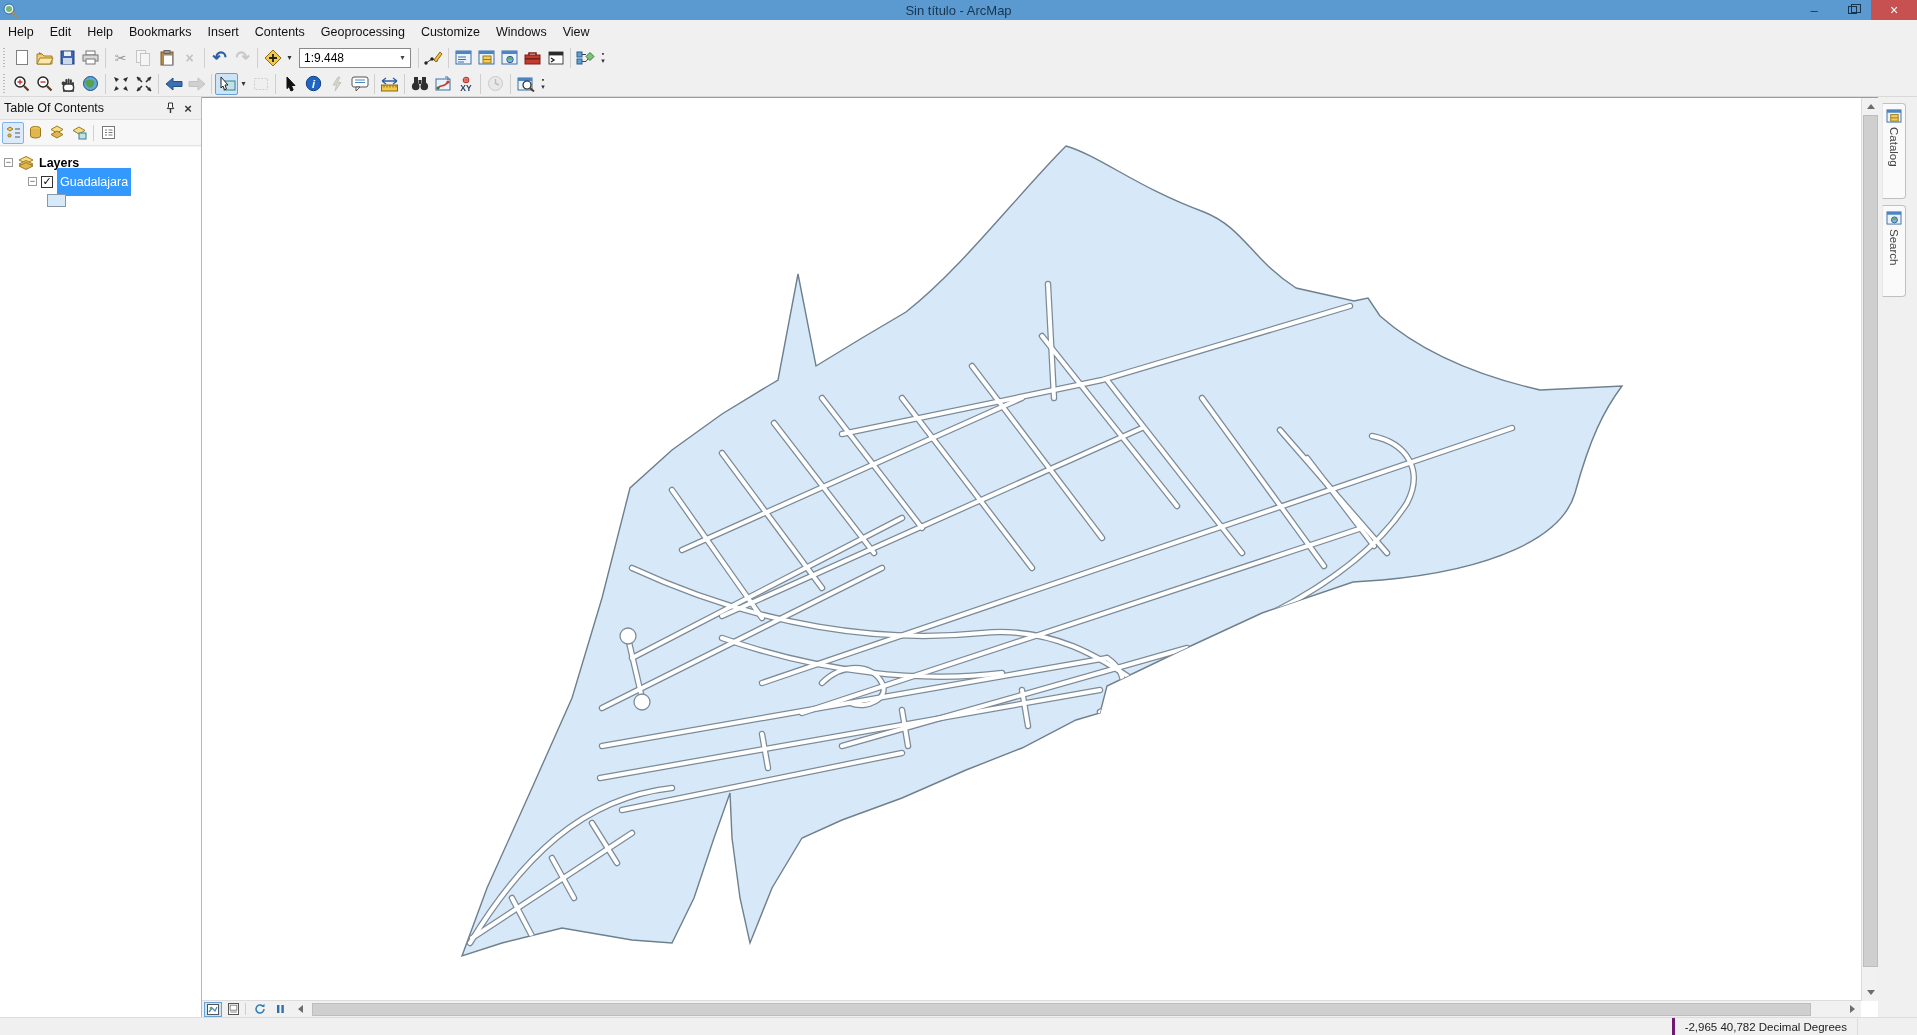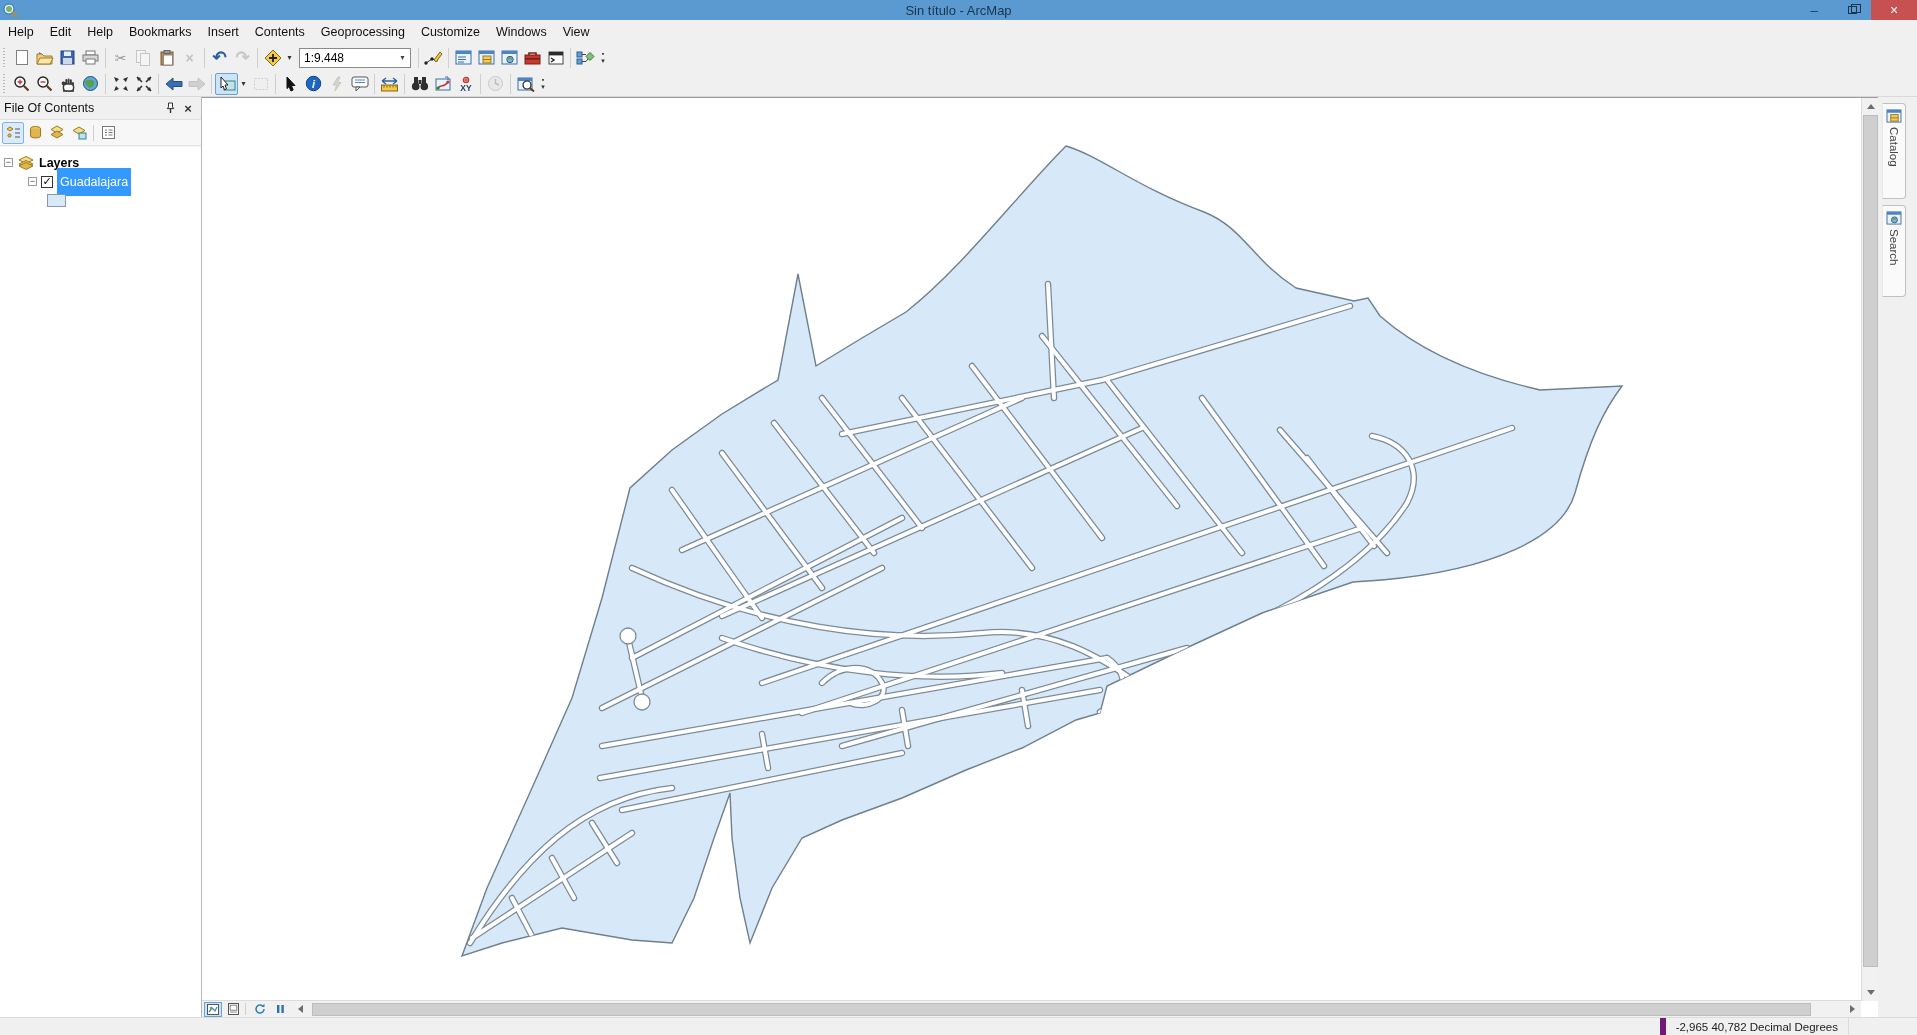--- a/index.html
+++ b/index.html
@@ -79,22 +79,22 @@
   .hs-track{flex:1;height:15px;margin:0 1px;position:relative;background:#f1f1f1;}
   .hs-thumb{position:absolute;left:2px;top:1px;height:13px;width:98%;background:#cfcfcf;border:1px solid #bdbdbd;}
   
   .tabstrip{position:absolute;right:0;top:0;width:39px;height:920px;background:#f0f0f0;}
   .side-tab{position:absolute;left:4px;width:24px;border:1px solid #c0c0c0;border-left:1px solid #e8e8e8;
     background:#fafafa;border-radius:0 4px 4px 0;display:flex;flex-direction:column;align-items:center;padding-top:5px;}
   .side-tab .vt{writing-mode:vertical-rl;font-size:11.5px;color:#444;margin-top:4px;}
   
   .statusbar{position:absolute;left:0;top:1017px;width:1917px;height:18px;background:#f0f0f0;
     border-top:1px solid #dcdcdc;font-size:11.5px;color:#222;}
-  .coord-pane{position:absolute;right:68px;top:0;height:18px;display:flex;align-items:center;
-    padding:0 10px;border-left:6px solid #701a75;border-right:1px solid #dcdcdc;}
+  .coord-pane{position:absolute;right:59px;top:0;height:18px;display:flex;align-items:center;
+    padding:0 10px;border-left:3px solid #701a75;border-right:1px solid #dcdcdc;}
   svg text{font-family:"Liberation Sans",sans-serif;}
 </style>
 </head>
 <body>
 
 <div class="titlebar">
   <svg class="app-ico" viewBox="0 0 16 16">
     <circle cx="7" cy="7" r="5" fill="#e8f2fb" stroke="#2c6ca8"></circle>
     <path d="M4,7 a3,3 0 0 1 6,0 a3,3 0 0 1 -6,0" fill="#5ea44e" opacity=".8"></path>
     <line x1="10" y1="10" x2="15" y2="15" stroke="#b08e3c" stroke-width="2.4"></line>
@@ -394,21 +394,21 @@
   <span class="overflow">
       <span>▪</span>
       <span>▾</span>
     </span>
 </div>
 
 <div class="content">
 
   <div class="toc">
     <div class="toc-header">
-      <span class="t">File Of Contents</span>
+      <span class="t">Table Of Contents</span>
       <span class="ic" style="width:18px;height:18px">
         <svg width="11" height="12" viewBox="0 0 11 12">
           <path d="M3.5,1 h4 v4 l1.3,1.6 h-6.6 l1.3,-1.6 z" fill="#fff" stroke="#333"></path>
           <line x1="5.5" y1="6.6" x2="5.5" y2="11" stroke="#333" stroke-width="1.4"></line>
         </svg>
       </span>
       <span class="ic" style="width:18px;height:18px">
           <b style="font-size:13px;color:#333">×</b>
         </span>
     </div>

